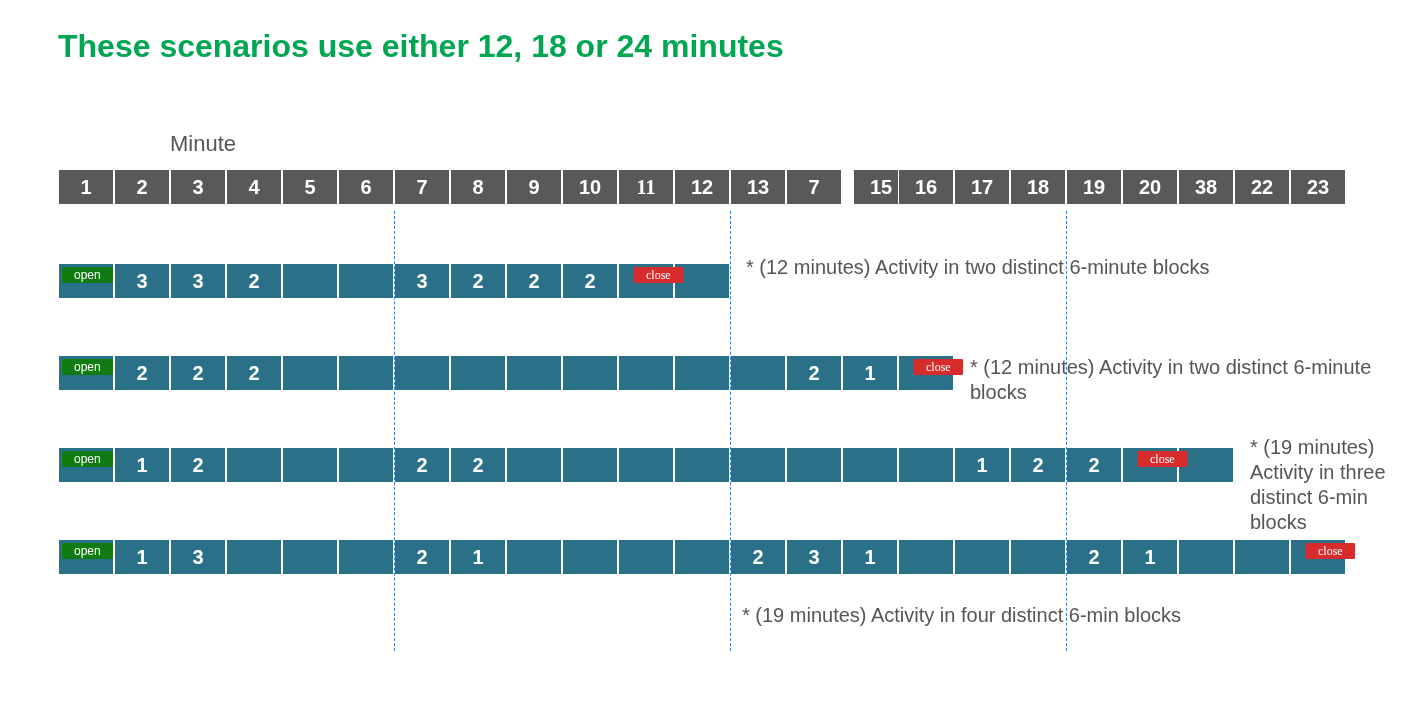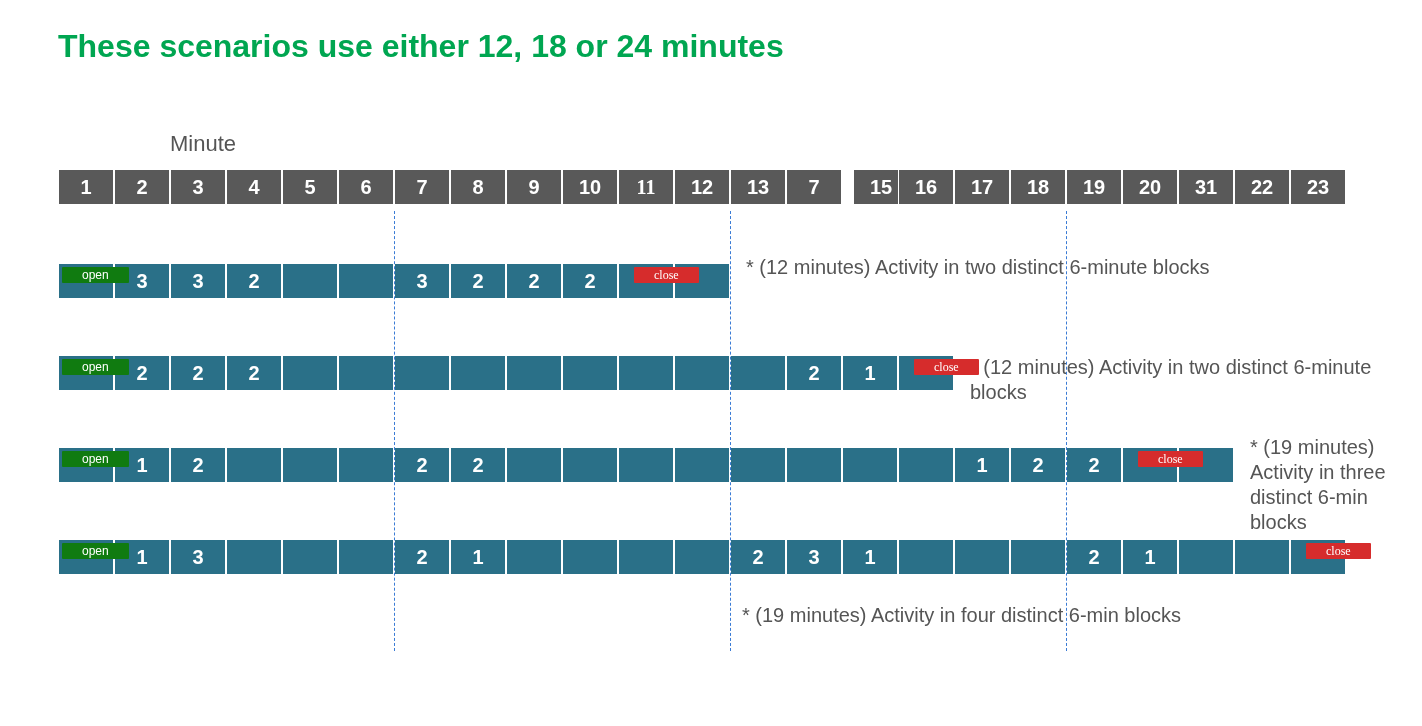--- a/index.html
+++ b/index.html
@@ -79,21 +79,21 @@
     color:var(--row-fg);
   }
   .scenario-row{
     position:absolute;
     left:var(--x0);
   }
   .tag{
     position:absolute;
     font-size:12px;
     color:var(--close-fg);
-    padding:1px 20px;
+    padding:1px 12px;
     line-height:14px;
     border-radius:1px;
     z-index:2;
   }
   .tag.open{
     background:var(--open-bg);
   }
   .tag.close{
     background:var(--close-bg);
     font-family:Liberation Serif, serif;
@@ -137,21 +137,21 @@
         <div class="cell header-cell" style="left: 560px; top: 0px; font-family: Liberation Serif, serif;">11</div>
         <div class="cell header-cell" style="left: 616px; top: 0px;">12</div>
         <div class="cell header-cell" style="left: 672px; top: 0px;">13</div>
         <div class="cell header-cell" style="left: 728px; top: 0px;">7</div>
         <div class="cell header-cell" style="left: 784px; top: 0px; margin-left: 11px;">15</div>
         <div class="cell header-cell" style="left: 840px; top: 0px;">16</div>
         <div class="cell header-cell" style="left: 896px; top: 0px;">17</div>
         <div class="cell header-cell" style="left: 952px; top: 0px;">18</div>
         <div class="cell header-cell" style="left: 1008px; top: 0px;">19</div>
         <div class="cell header-cell" style="left: 1064px; top: 0px;">20</div>
-        <div class="cell header-cell" style="left: 1120px; top: 0px;">31</div>
+        <div class="cell header-cell" style="left: 1120px; top: 0px;">38</div>
         <div class="cell header-cell" style="left: 1176px; top: 0px;">22</div>
         <div class="cell header-cell" style="left: 1232px; top: 0px;">23</div>
       </div>
 
     <div id="dividers">
         <div class="divider" style="left: 394px;"></div>
         <div class="divider" style="left: 730px;"></div>
         <div class="divider" style="left: 1066px;"></div>
       </div>
 

